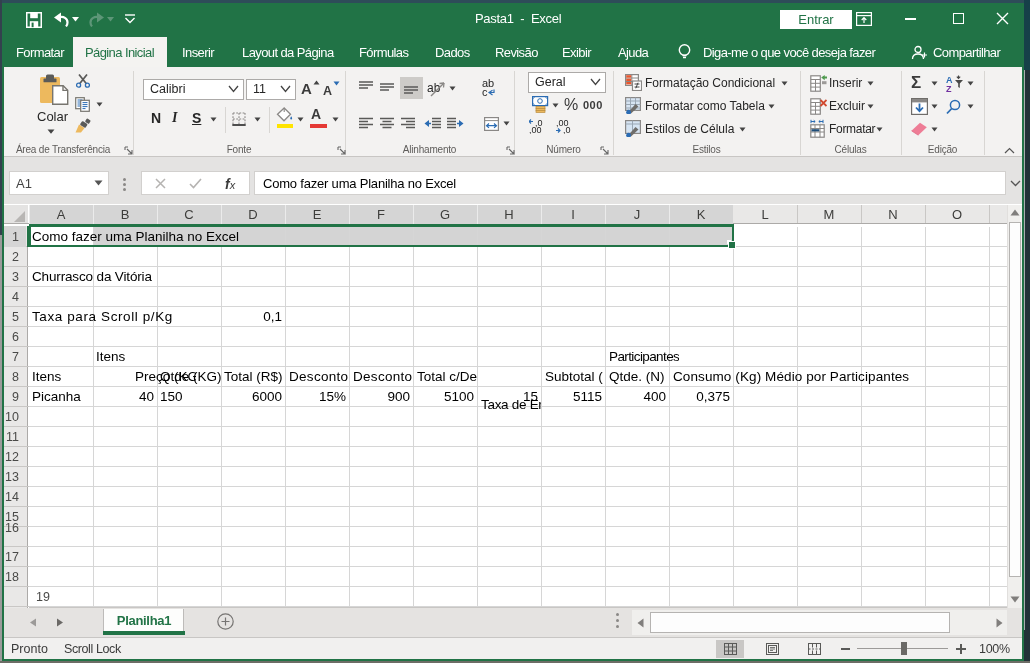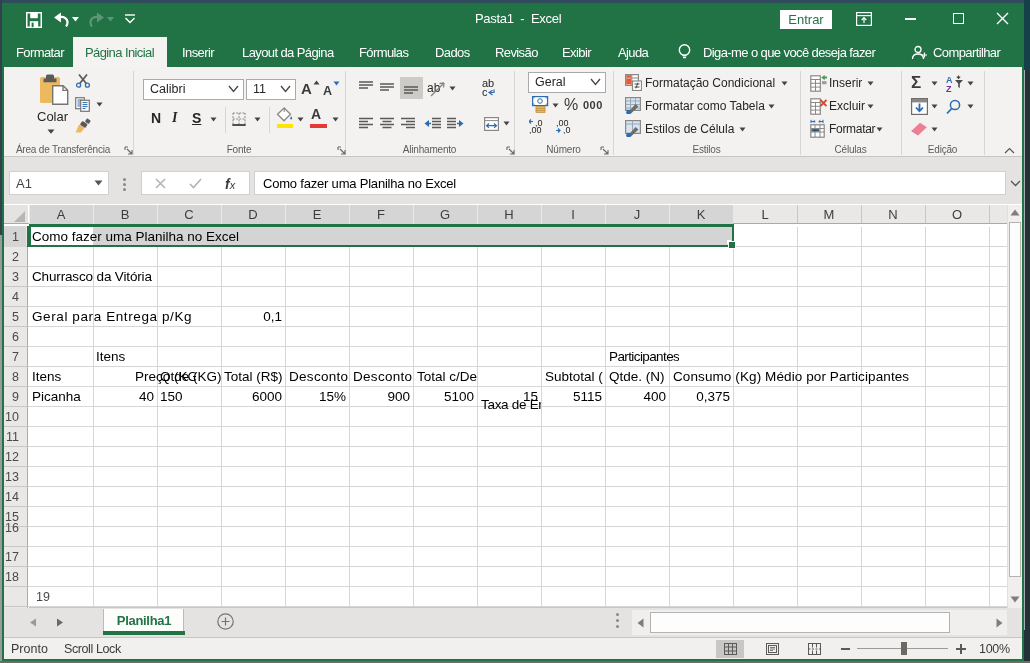--- a/index.html
+++ b/index.html
@@ -57,21 +57,21 @@
   <svg class="abs" style="left:107px;top:17px" width="8" height="5" viewBox="0 0 8 5">
       <path d="M0 0 h7 L3.5 4.5 Z" fill="#5d9678"></path>
     </svg>
 
   <svg class="abs" style="left:124px;top:14px" width="12" height="10" viewBox="0 0 12 10">
     <path d="M1 1 h10" stroke="#fff" stroke-width="1.4"></path>
     <path d="M1.5 4 L6 8.5 L10.5 4" fill="none" stroke="#fff" stroke-width="1.4"></path>
   </svg>
 </div>
 <div class="abs" style="left:475px;top:11px;width:160px;height:16px;color:#fff;font-size:13px;letter-spacing:-0.3px;">Pasta1&nbsp;&nbsp;-&nbsp;&nbsp;Excel</div>
-<div class="abs" style="left:780px;top:10px;width:52px;height:19px;background:#fff;color:#217346;font-size:13px;text-align:center;line-height:19px;">Entrar</div>
+<div class="abs" style="left:780px;top:10px;width:72px;height:19px;background:#fff;color:#217346;font-size:13px;text-align:center;line-height:19px;">Entrar</div>
 <div id="winbtns" class="abs" style="left:0;top:0">
 
   <svg class="abs" style="left:856px;top:12px" width="16" height="14" viewBox="0 0 16 14">
     <rect x="0.6" y="0.6" width="14.8" height="12.8" fill="none" stroke="#fff" stroke-width="1.2"></rect>
     <path d="M0.6 3.6 h14.8" stroke="#fff" stroke-width="1.2"></path>
     <path d="M8 11 V6 M5.7 8 L8 5.6 L10.3 8" fill="none" stroke="#fff" stroke-width="1.2"></path>
   </svg>
 
   <div class="abs" style="left:905px;top:18px;width:11px;height:1.5px;background:#fff"></div>
 
@@ -505,21 +505,21 @@
       <div class="rn" style="top:567px;">18</div>
       <div class="rn" style="top:587px;padding-left:36px;">19</div>
   </div>
 
   <div class="abs" style="left:29px;top:225px;width:705px;height:22px;border:2px solid #217346;"></div>
   <div class="abs" style="left:727px;top:240px;width:4px;height:4px;background:#fff;"></div>
   <div class="abs" style="left:728px;top:241px;width:8px;height:8px;background:#217346;border:1px solid #fff;"></div>
 
   <div class="ct" style="left:32px;top:227px;">Como fazer uma Planilha no Excel</div>
   <div class="ct" style="left:32px;top:267px;letter-spacing:-0.15px;">Churrasco da Vitória</div>
-  <div class="ct" style="left:32px;top:307px;letter-spacing:0.6px;">Geral para Entrega p/Kg</div>
+  <div class="ct" style="left:32px;top:307px;letter-spacing:0.6px;">Taxa para Scroll p/Kg</div>
   <div class="ct rt" style="left:221px;top:307px;width:61px;">0,1</div>
   <div class="ct" style="left:96px;top:347px;">Itens</div>
   <div class="ct" style="left:609px;top:347px;letter-spacing:-0.6px;">Participantes</div>
   <div class="ct" style="left:32px;top:367px;">Itens</div>
   <div class="ct" style="left:104px;top:367px;width:61px;margin-left:31px;">Preço (KG</div>
   <div class="ct" style="left:160px;top:367px;">Qtde (KG)</div>
   <div class="ct" style="left:224px;top:367px;">Total (R$)</div>
   <div class="ct" style="left:289px;top:367px;letter-spacing:0.3px;">Desconto</div>
   <div class="ct" style="left:353px;top:367px;letter-spacing:0.3px;">Desconto</div>
   <div class="ct" style="left:417px;top:367px;width:60px;">Total c/De</div>

